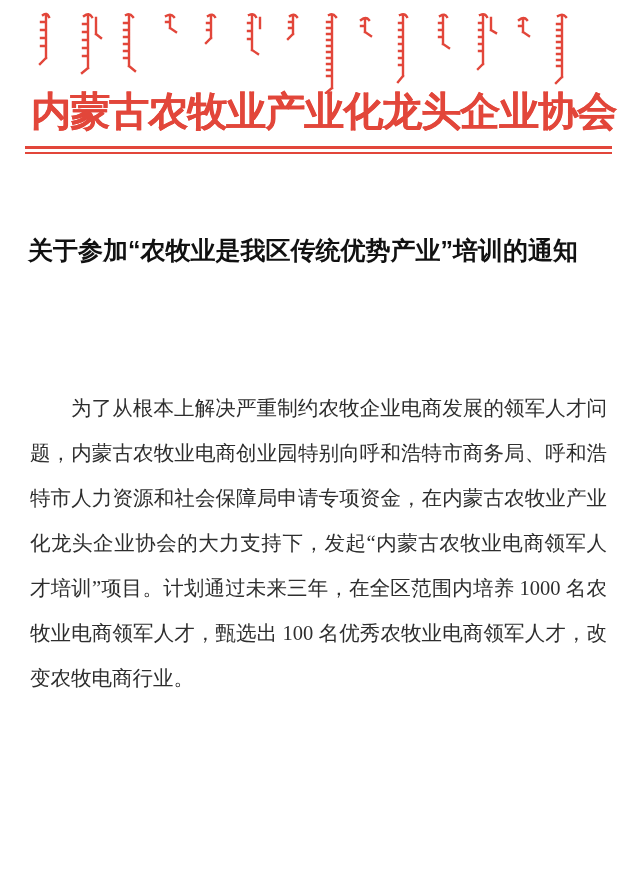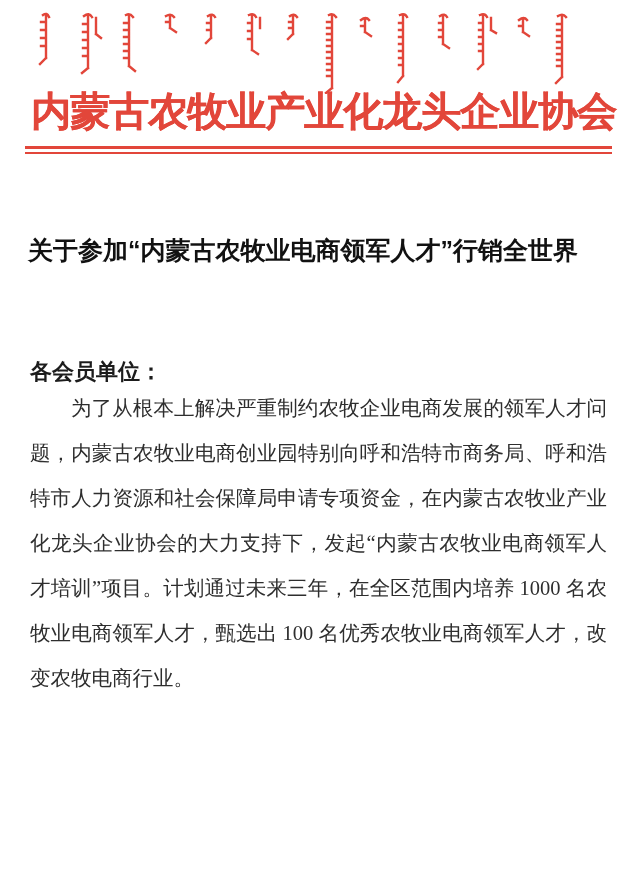--- a/index.html
+++ b/index.html
@@ -137,21 +137,20 @@
       <g transform="translate(526,0)">
         <path d="M2,4 q5,-3 8,1 M6,5 v60 M6,12 h-5 M6,18 h-5 M6,24 h-5 M6,30 h-5 M6,36 h-5 M6,42 h-5 M6,48 h-5 M6,54 h-5 M6,65 l-6,6"></path>
       </g>
     </svg>
   </div>
 
   <div class="org-name">内蒙古农牧业产业化龙头企业协会</div>
 
   <div class="divider"></div>
 
-  <h1 class="doc-title">关于参加“内蒙古农牧业电商领军人才”行销全世界</h1>
+  <h1 class="doc-title">关于参加“农牧业是我区传统优势产业”培训的通知</h1>
 
-  <div class="salutation">各会员单位：</div>
 
   <div class="body-text">
     <p>为了从根本上解决严重制约农牧企业电商发展的领军人才问题，内蒙古农牧业电商创业园特别向呼和浩特市商务局、呼和浩特市人力资源和社会保障局申请专项资金，在内蒙古农牧业产业化龙头企业协会的大力支持下，发起“内蒙古农牧业电商领军人才培训”项目。计划通过未来三年，在全区范围内培养 1000 名农牧业电商领军人才，甄选出 100 名优秀农牧业电商领军人才，改变农牧电商行业。</p>
   </div>
 
 </div>
 
 </body></html>

